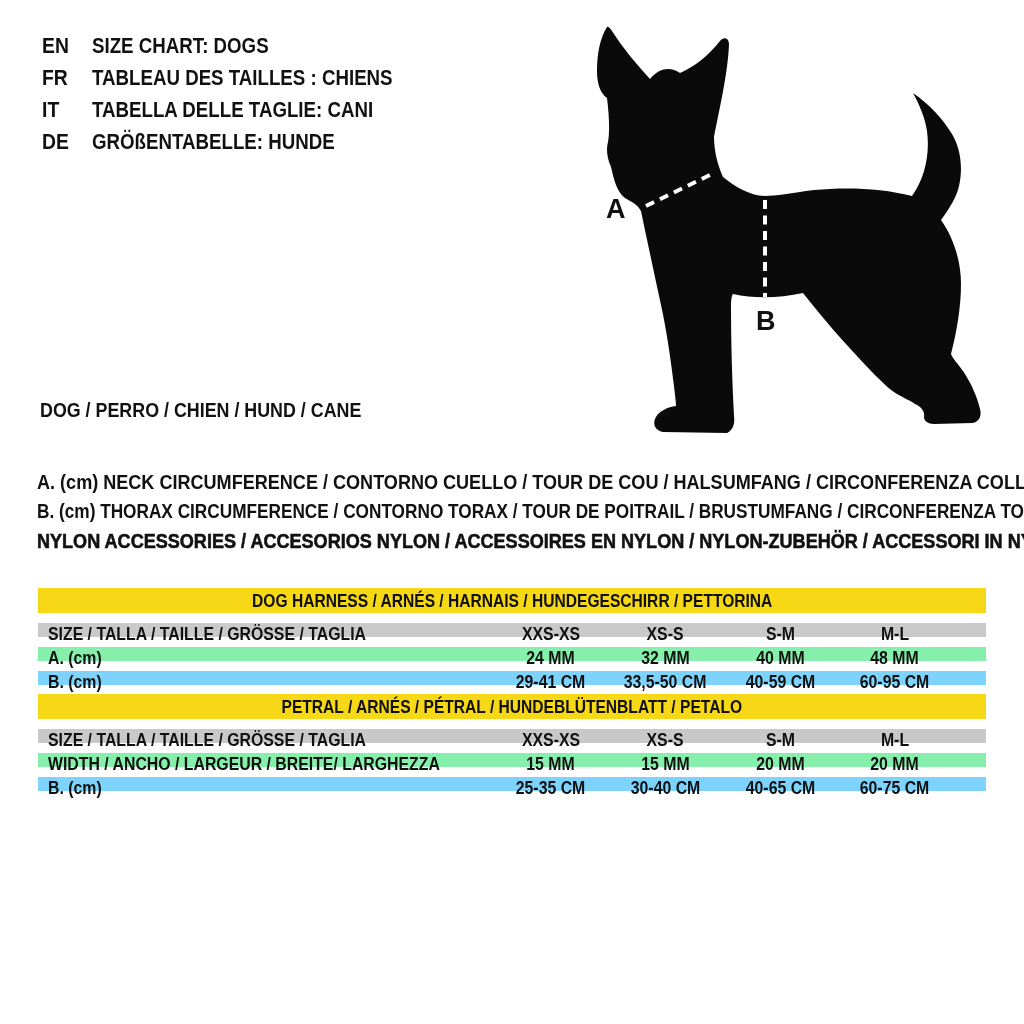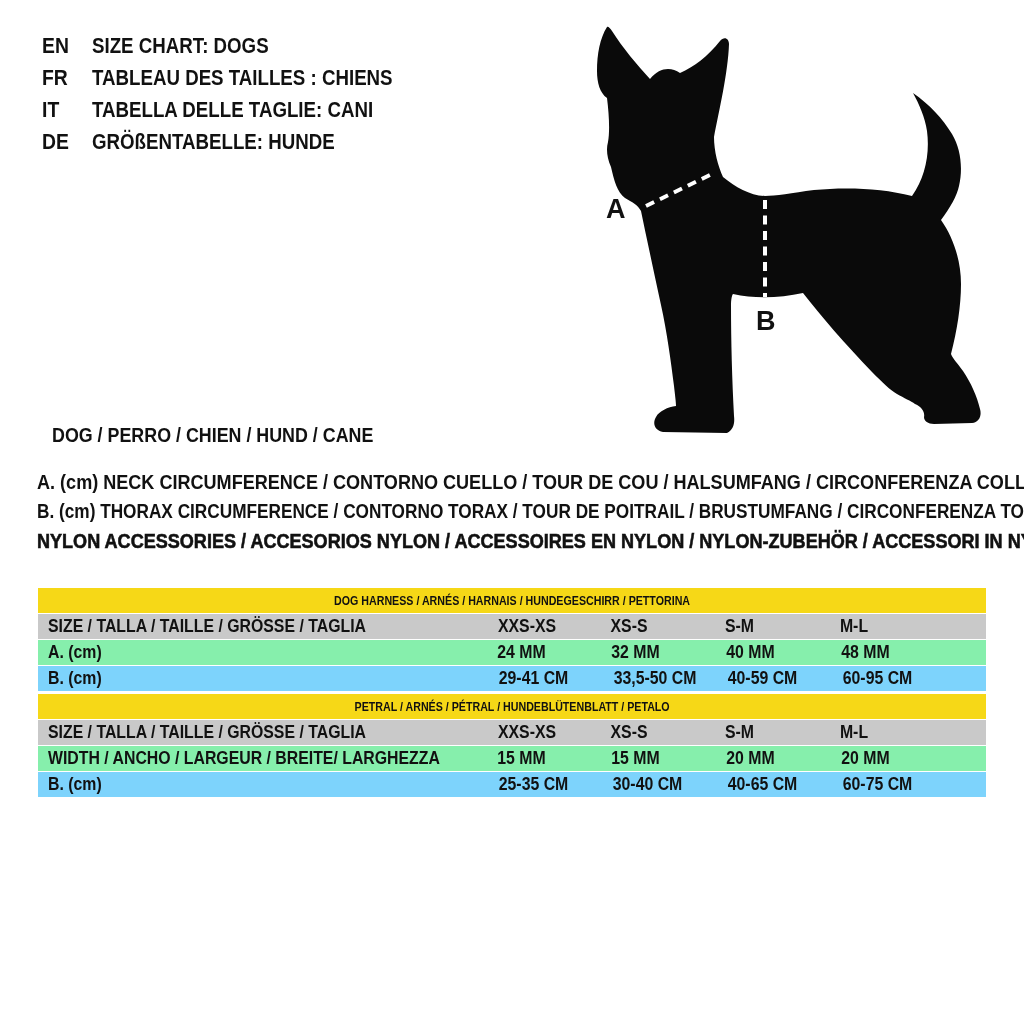--- a/index.html
+++ b/index.html
@@ -18,37 +18,37 @@
   .lang-code { width:50px; flex:0 0 50px; }
   .lang-label { }
 
   
   #dog-svg { position:absolute; left:0; top:0; width:1024px; height:1024px; }
   .marker-label { position:absolute; font-size:27px; font-weight:700; line-height:27px; }
   #marker-a { left:606px; top:196px; }
   #marker-b { left:756px; top:308px; }
 
   
-  .animal-line { position:absolute; left:40px; top:423px; font-size:21px; font-weight:700; line-height:24px;margin-left:12px; }
+  .animal-line { position:absolute; left:40px; top:398px; font-size:21px; font-weight:700; line-height:24px; }
   .legend-line { position:absolute; left:37px; font-size:21px; font-weight:700; line-height:24px; }
   #legend-a { top:470px; }
   #legend-b { top:499px; }
   #legend-material { top:529px; -webkit-text-stroke:0.6px #111; }
 
   
   .size-table { position:absolute; left:38px; width:948px; }
   #table-harness { top:588px; }
   #table-petral  { top:694px; }
   .thead { height:25px; background:#F6D817; display:flex; align-items:center; justify-content:center;
-           font-size:13px; font-weight:700; }
-  .trow { height:25px; margin-top:1px; display:grid;
+           font-size:19px; font-weight:700; }
+  .trow { height:14px; margin-top:10px; display:grid;
           grid-template-columns:1fr 114px 115px 115px 114px; padding-right:34px;
           align-items:center; font-size:18px; font-weight:700; line-height:23px; }
   .trow .lbl { padding-left:10px; text-align:left; }
-  .trow .val { text-align:left; }
+  .trow .val { text-align:center; }
   .row-size  { background:#C9C9C9; }
   .row-a     { background:#86efac; }
   .row-b     { background:#7dd3fc; }
 </style>
 </head>
 <body>
 
 <div id="page">
 
   <div class="title-block">

